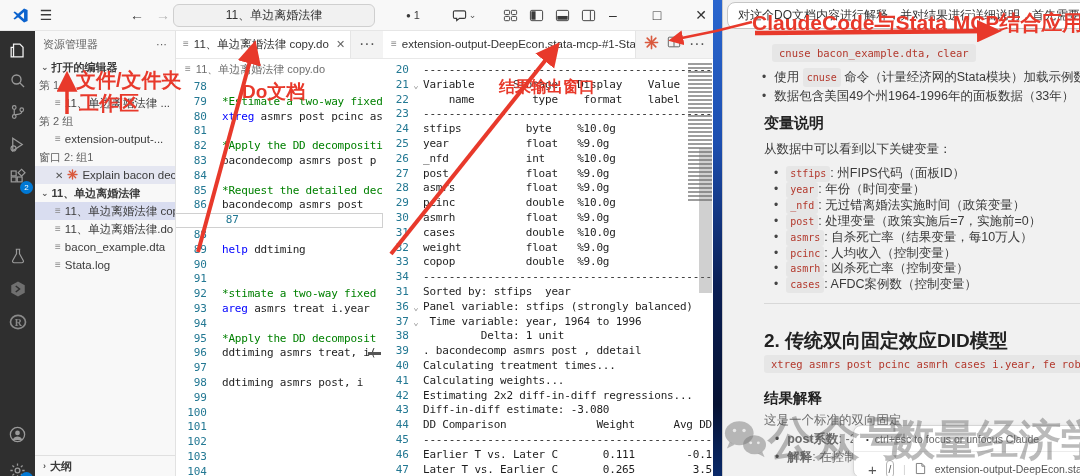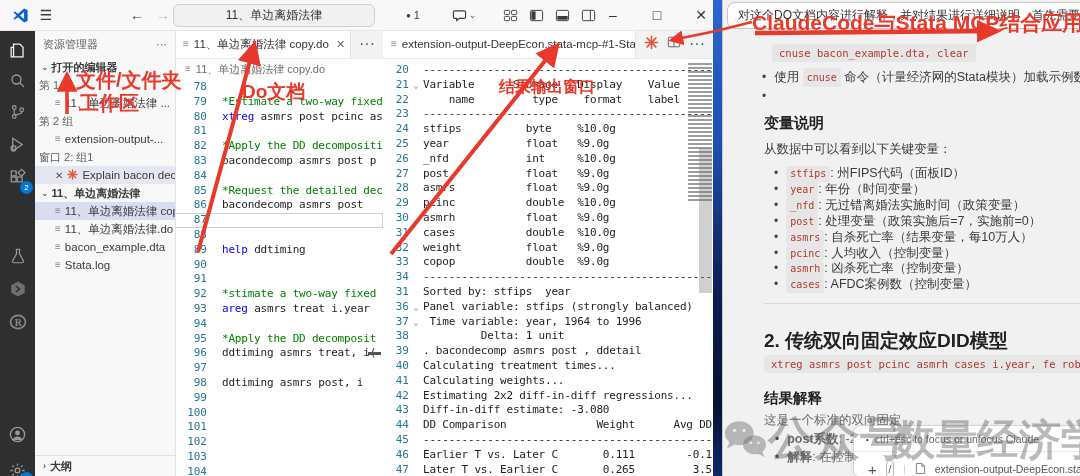--- a/index.html
+++ b/index.html
@@ -44,21 +44,21 @@
               white-space:nowrap;overflow:hidden;background:#fff;}
   .code{position:absolute;left:0;right:0;font-family:"DejaVu Sans Mono","Liberation Mono",monospace;font-size:11px;}
   .crow{display:flex;height:14.8px;line-height:14.8px;white-space:pre;}
   .gut{flex:0 0 auto;text-align:right;color:#237893;}
   .p1 .gut{width:32px;}
   .p2 .gut{width:26px;}
   .foldc{flex:0 0 14px;text-align:center;color:#888;font-size:9px;line-height:14.8px;}
   .ct{overflow:hidden;flex:1 1 auto;letter-spacing:-0.2px;color:#1e1e1e;}
   .p1 .ct{padding-left:15px;}
   .cm{color:#008000;} .kw{color:#0000ff;} .tx{color:#1e1e1e;}
-  .cursorline{outline:1px solid #d0d0d0;outline-offset:-1px;}
+  .cursorline{outline:1px solid #d0d0d0;outline-offset:-1px;padding-left:32px;}
   .minimap2{left:305px;width:24px;background:repeating-linear-gradient(180deg,rgba(60,60,60,.5) 0 2px,transparent 2px 4px);}
   .scrollbar2{left:316px;width:13px;background:rgba(110,110,110,.32);}
   .mslider{left:193px;width:13px;height:3px;background:#555;}
   
   .bluestrip{left:713px;top:0;width:9px;height:476px;z-index:1;
      background:linear-gradient(180deg,#2a66cf,#1d4fb0 30%,#0a1f55 60%,#061233 85%,#0a2a6a);}
   
   .rpanel{left:722px;top:0;width:358px;height:476px;background:#f1f1f1;border-left:1px solid #c9c9c9;z-index:2;overflow:hidden;
           color:#3a3a3a;}
   .promptbox{position:absolute;left:4px;top:2px;width:370px;height:25px;background:#fff;border:1px solid #c6c6c6;border-radius:8px;
@@ -389,20 +389,21 @@
 
     <div class="codeline" style="left:49px;top:44px;">cnuse bacon_example.dta, clear</div>
 
     <div class="rp-b" id="intro-bullets" style="left:39px;top:68px;">
         <div class="bullet">
           <span class="bdot">•</span>
           <span><span>使用 </span><span class="chip">cnuse</span><span> 命令（计量经济网的Stata模块）加载示例数据 </span></span>
         </div>
         <div class="bullet">
           <span class="bdot">•</span>
+          <span><span>数据包含美国49个州1964-1996年的面板数据（33年）</span></span>
         </div>
       </div>
 
     <div class="rh1" style="left:41px;top:114px;font-size:15px;">变量说明</div>
     <div class="rp-b" style="left:41px;top:141px;">从数据中可以看到以下关键变量：</div>
 
     <div class="varlist" id="var-list">
         <div class="bullet">
           <span class="bdot">•</span>
           <span><span class="chip">stfips</span><span>: 州FIPS代码（面板ID）</span></span>

